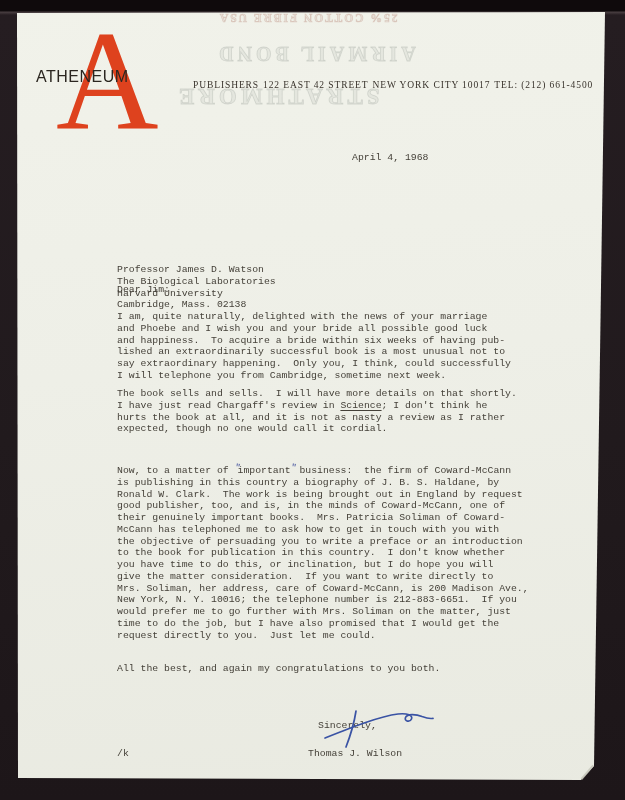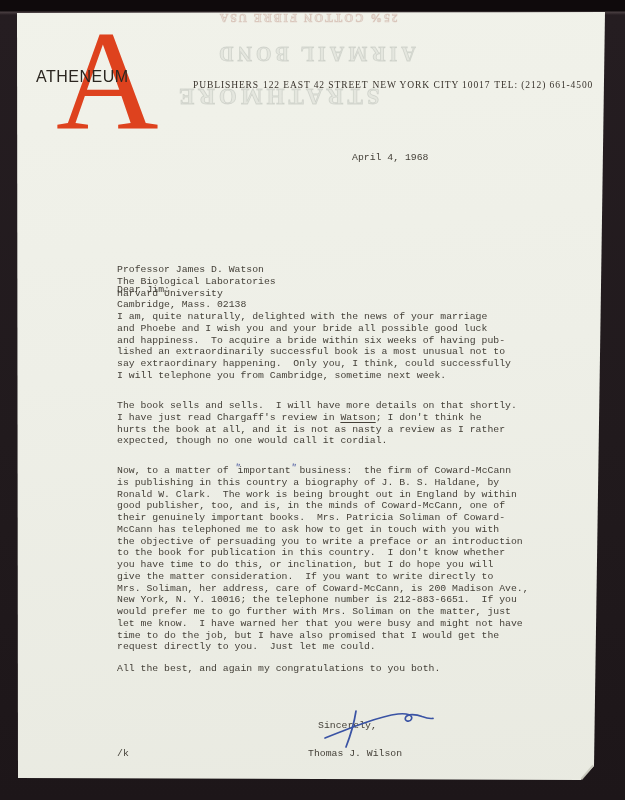--- a/index.html
+++ b/index.html
@@ -31,21 +31,21 @@
            color:#38322b;white-space:pre;margin-left:10px;}
   
   .typed{position:absolute;font-family:"Liberation Mono",monospace;font-size:9.8px;
          color:#454139;line-height:11.75px;}
   .line{white-space:pre;height:11.75px;}
   .date{left:352px;top:152px;}
   .addr{left:117px;top:216px;margin-top:48px;}
   .salut{left:117px;top:284px;}
   .para{position:absolute;left:117px;}
   .para-0{top:311px;}
-  .para-1{top:400px;}
+  .para-1{top:388px;}
   .para-2{top:465px;}
   .para-3{top:663px;}
   .closing{left:318px;top:720px;}
   .sender{left:308px;top:748px;}
   .initials{left:117px;top:748px;}
   .u{text-decoration:underline;text-underline-offset:2px;}
   .hq{display:inline-block;width:3px;font-size:9px;position:relative;top:-3.5px;
       color:#3b4a9a;transform:rotate(8deg);}
   
   .sig{position:absolute;left:322px;top:706px;width:115px;height:45px;}
@@ -81,39 +81,38 @@
         <div class="typed para para-0">
           <div class="line">I am, quite naturally, delighted with the news of your marriage</div>
           <div class="line">and Phoebe and I wish you and your bride all possible good luck</div>
           <div class="line">and happiness.  To acquire a bride within six weeks of having pub-</div>
           <div class="line">lished an extraordinarily successful book is a most unusual not to</div>
           <div class="line">say extraordinary happening.  Only you, I think, could successfully</div>
           <div class="line">I will telephone you from Cambridge, sometime next week.</div>
         </div>
         <div class="typed para para-1">
           <div class="line">The book sells and sells.  I will have more details on that shortly.</div>
-          <div class="line">I have just read Chargaff's review in <span class="u">Watson</span>; I don't think he</div>
+          <div class="line">I have just read Chargaff's review in <span class="u">Science</span>; I don't think he</div>
           <div class="line">hurts the book at all, and it is not as nasty a review as I rather</div>
           <div class="line">expected, though no one would call it cordial.</div>
         </div>
         <div class="typed para para-2">
           <div class="line">Now, to a matter of <span class="hq">″</span>important<span class="hq">″</span> business:  the firm of Coward-McCann</div>
           <div class="line">is publishing in this country a biography of J. B. S. Haldane, by</div>
-          <div class="line">Ronald W. Clark.  The work is being brought out in England by within</div>
+          <div class="line">Ronald W. Clark.  The work is being brought out in England by request</div>
           <div class="line">good publisher, too, and is, in the minds of Coward-McCann, one of</div>
           <div class="line">their genuinely important books.  Mrs. Patricia Soliman of Coward-</div>
           <div class="line">McCann has telephoned me to ask how to get in touch with you with</div>
           <div class="line">the objective of persuading you to write a preface or an introduction</div>
           <div class="line">to the book for publication in this country.  I don't know whether</div>
           <div class="line">you have time to do this, or inclination, but I do hope you will</div>
           <div class="line">give the matter consideration.  If you want to write directly to</div>
           <div class="line">Mrs. Soliman, her address, care of Coward-McCann, is 200 Madison Ave.,</div>
           <div class="line">New York, N. Y. 10016; the telephone number is 212-883-6651.  If you</div>
           <div class="line">would prefer me to go further with Mrs. Soliman on the matter, just</div>
-          <div class="line">let me know.  I have warned her that you were busy and might not have</div>
           <div class="line">time to do the job, but I have also promised that I would get the</div>
           <div class="line">request directly to you.  Just let me could.</div>
         </div>
         <div class="typed para para-3">
           <div class="line">All the best, and again my congratulations to you both.</div>
         </div>
       </div>
 
     <div class="typed closing">Sincerely,</div>
 

